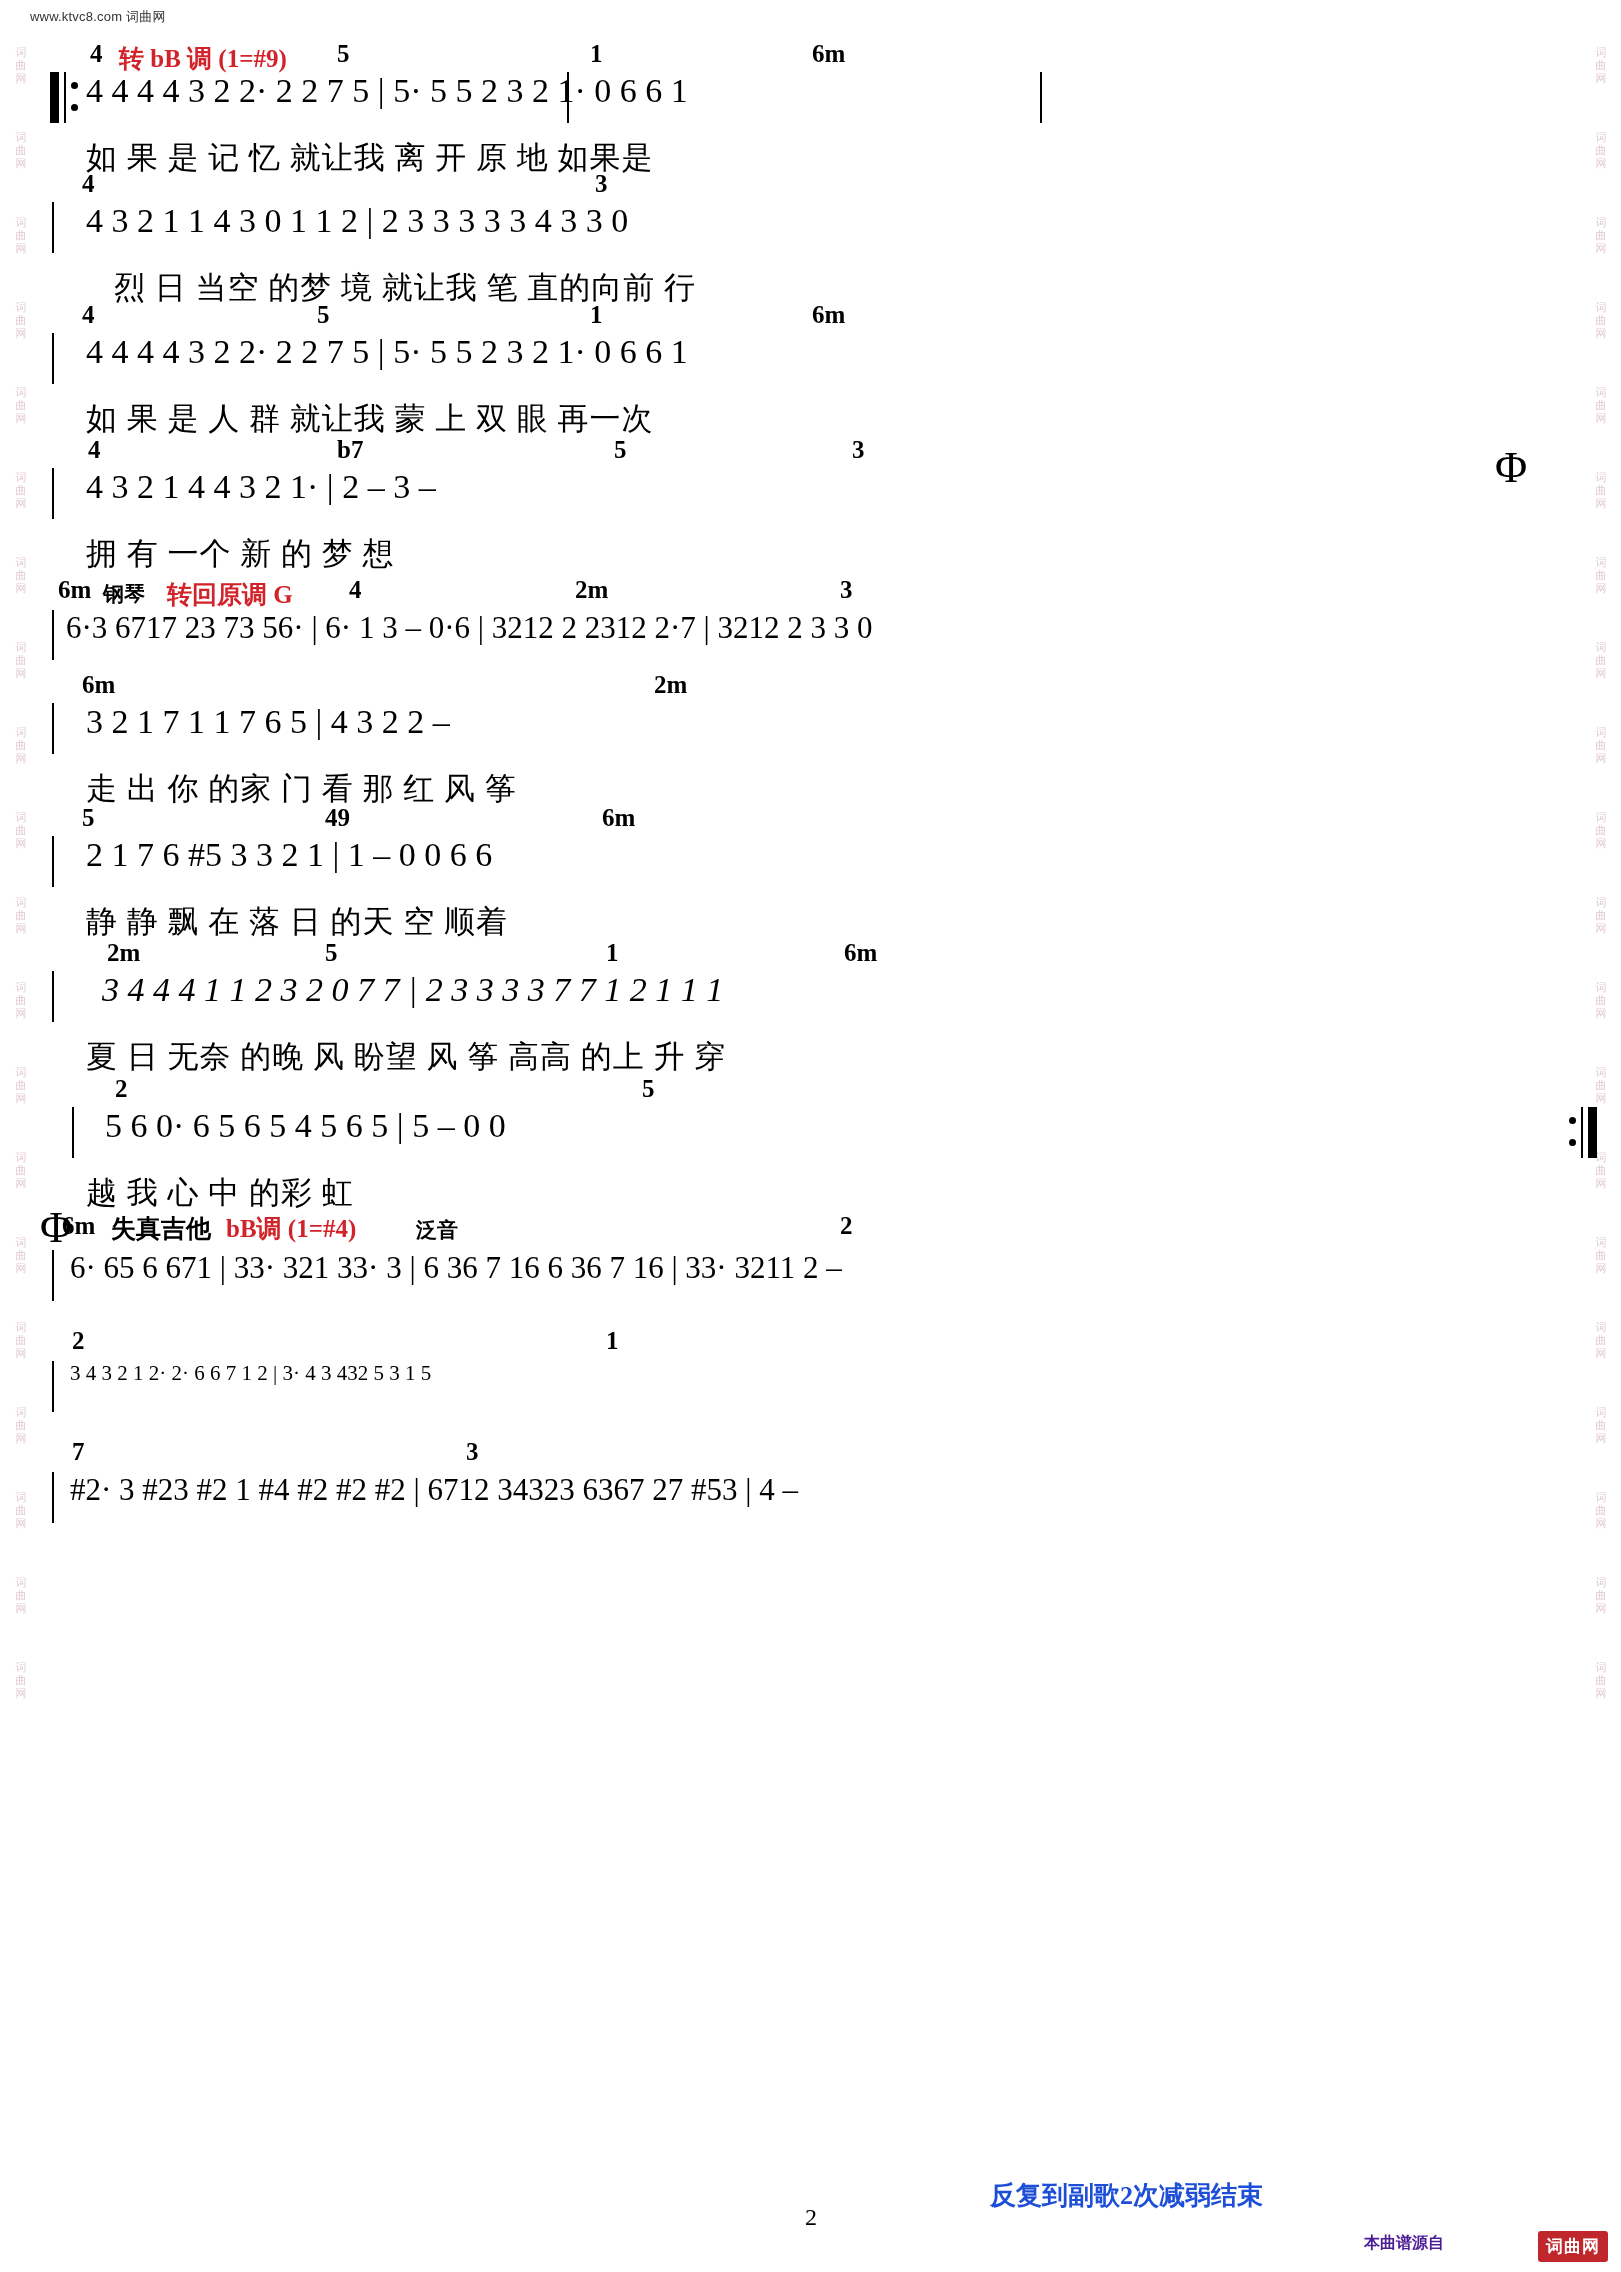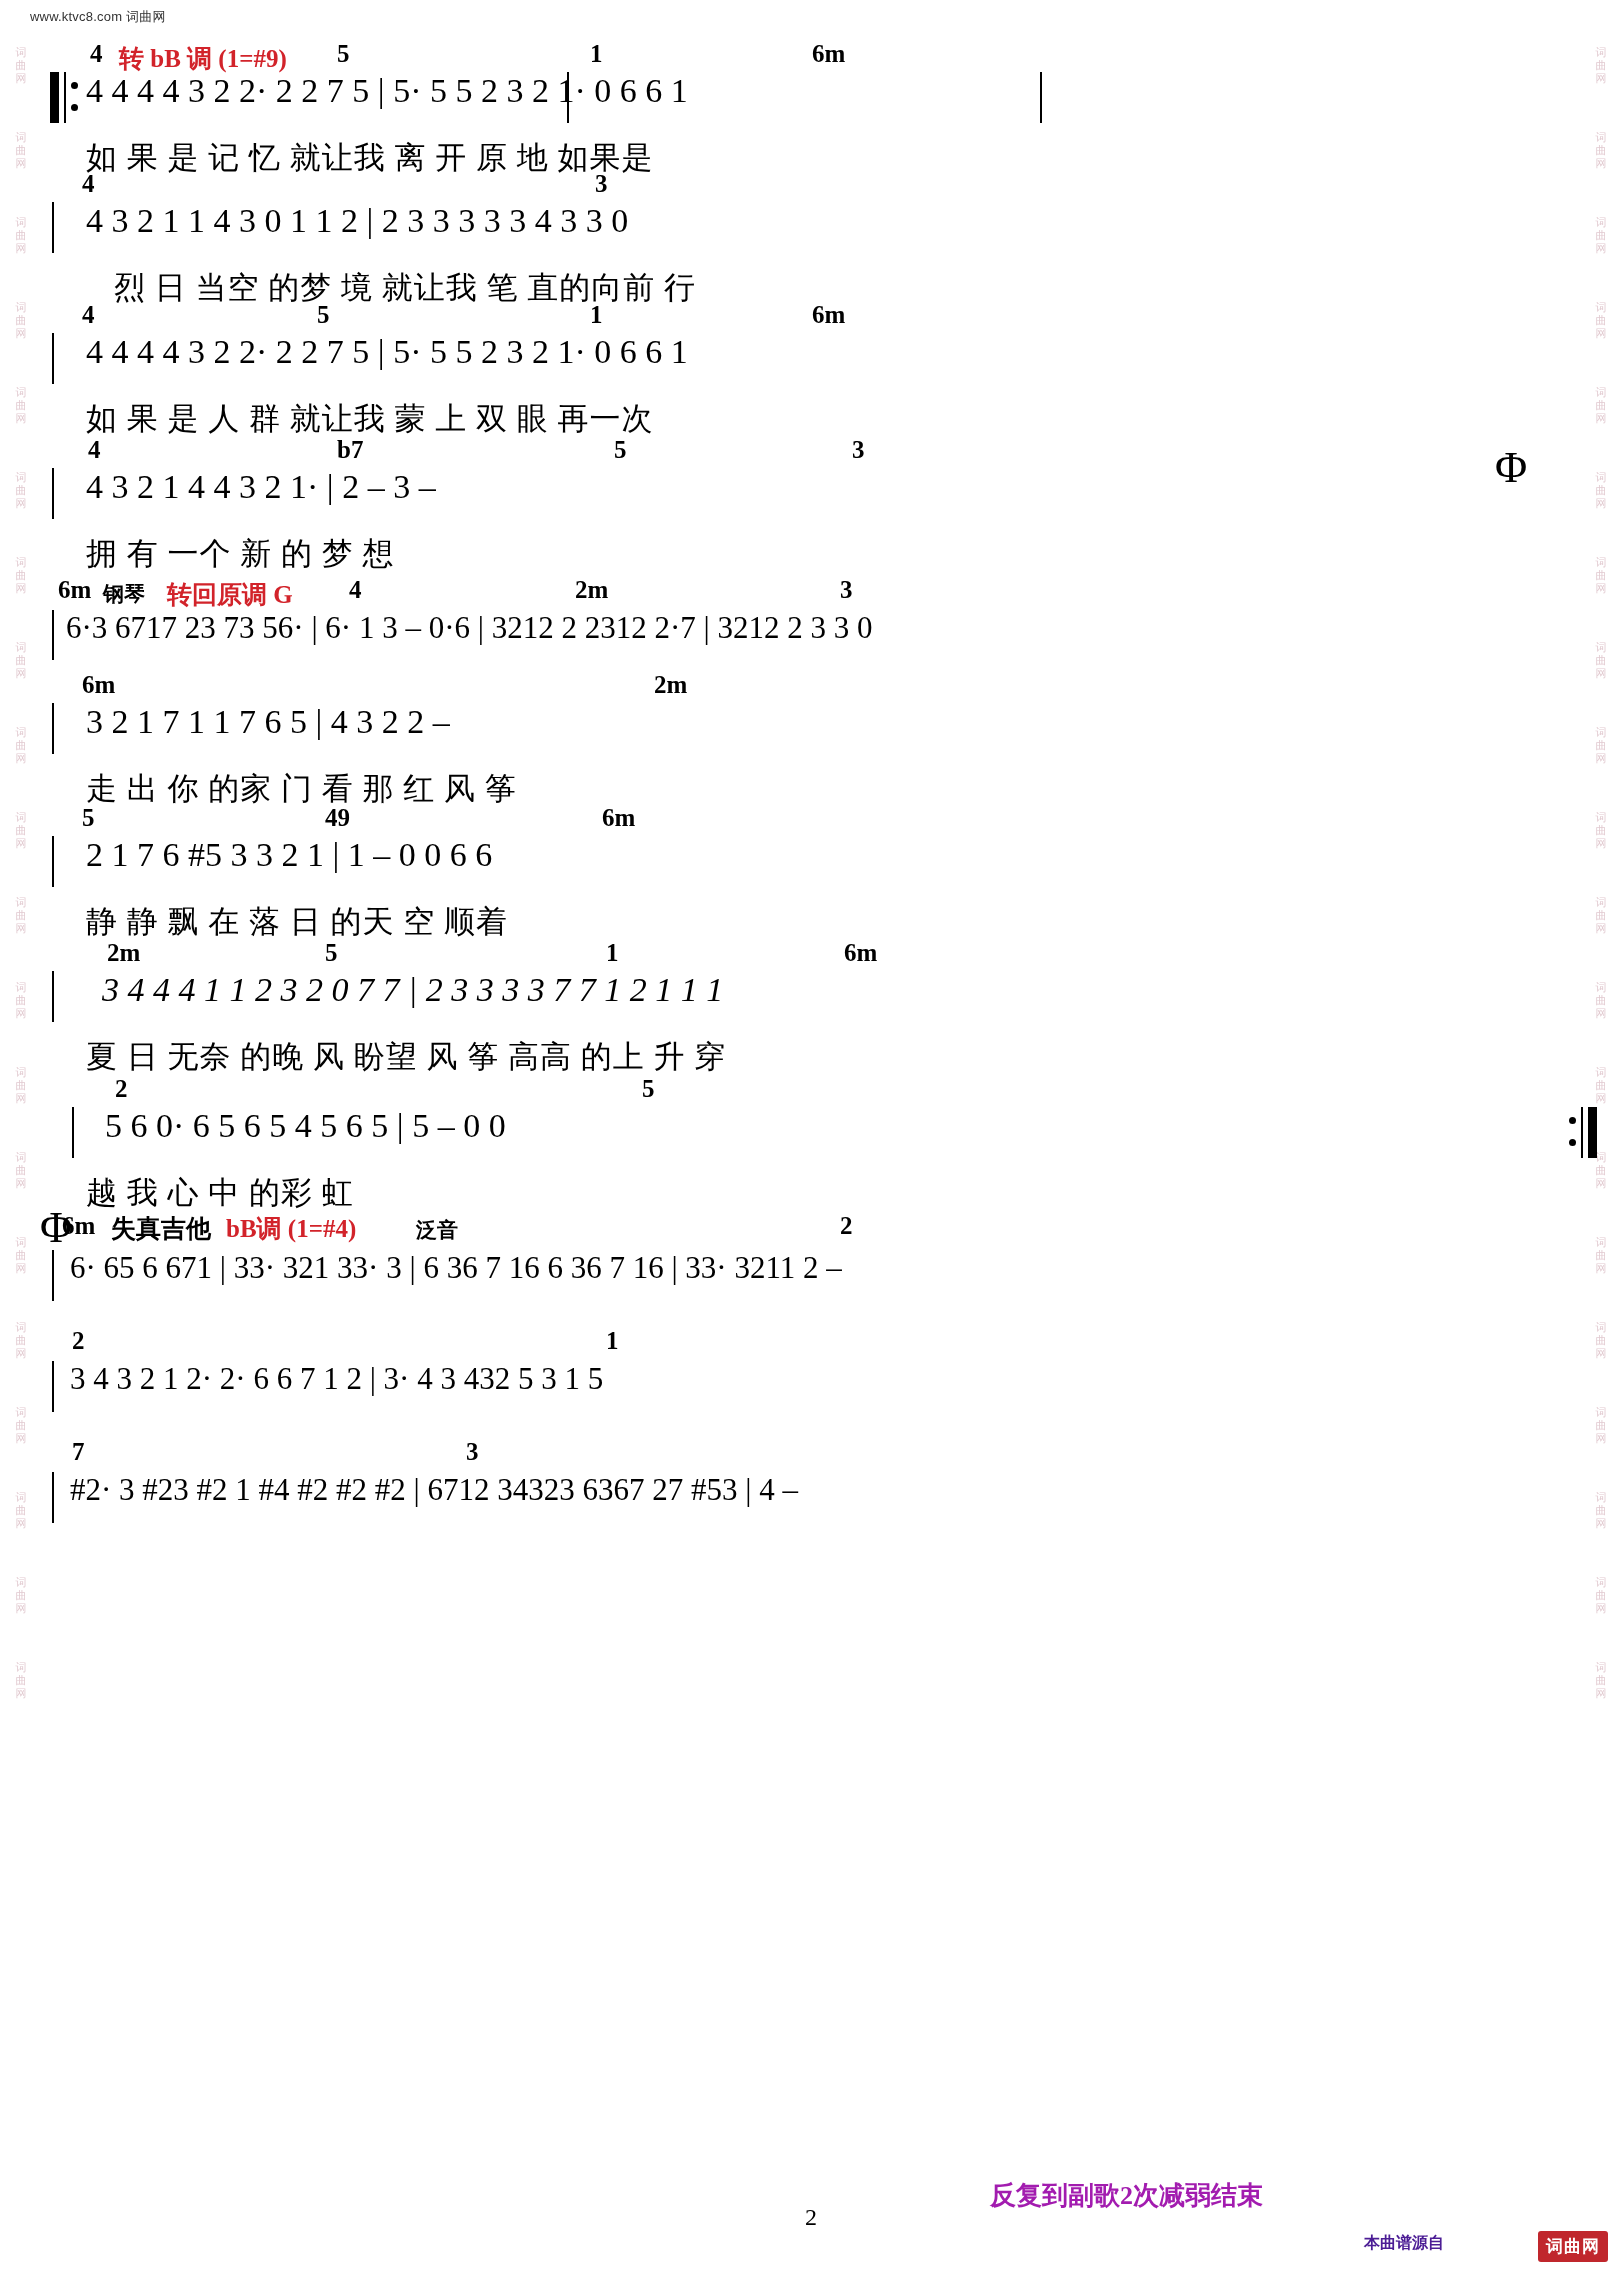--- a/index.html
+++ b/index.html
@@ -50,21 +50,21 @@
   .repeat-end{position:absolute;}
   .repeat-end .thick{position:absolute;right:0;top:0;width:9px;height:100%;background:#000;}
   .repeat-end .thin{position:absolute;right:14px;top:0;width:2px;height:100%;background:#000;}
   .repeat-end .d1,.repeat-end .d2{position:absolute;right:21px;width:7px;height:7px;border-radius:50%;background:#000;}
   .coda{position:absolute;font-size:44px;line-height:44px;font-family:"Liberation Serif",serif;}
   .page-num{
     position:absolute;left:50%;transform:translateX(-50%);
     font-size:24px;color:#000;font-family:"Liberation Serif",serif;
   }
   .foot-note{
-    position:absolute;font-weight:bold;font-size:26px;color:#a21caf;
+    position:absolute;font-weight:bold;font-size:26px;color:#1d4ed8;
     font-family:"Liberation Serif",serif;
   }
   .src-note{
     position:absolute;font-size:16px;font-weight:bold;color:#4c1d95;
     font-family:"Liberation Sans",sans-serif;
   }
   .logo{
     position:absolute;right:14px;bottom:10px;background:#c0272d;color:#fff;
     font-size:17px;font-weight:bold;padding:4px 8px;border-radius:3px;
     font-family:"Liberation Sans",sans-serif;letter-spacing:1px;
@@ -231,21 +231,21 @@
     <div class="chord small" style="left:366px;top:6px;">泛音</div>
     <div class="chord" style="left:790px;top:2px;">2</div>
     <div class="bar" style="left:2px;top:40px;height:51px;"></div>
     <div class="notes" style="left:20px;top:40px;font-size:31px;">6·  65 6   671 | 33· 321  33·  3 | 6 36 7 16  6 36 7 16 | 33· 3211 2  –</div>
   </div>
 
   <div class="sys" style="left:50px;top:1327px;width:1525px;">
     <div class="chord" style="left:22px;top:0;">2</div>
     <div class="chord" style="left:556px;top:0;">1</div>
     <div class="bar" style="left:2px;top:34px;height:51px;"></div>
-    <div class="notes" style="left:20px;top:34px;font-size:31px;">3 4 3 2   1 2·   2· 6   6 7 1 2 | 3·  4   3 432  5 3  1 5</div>
+    <div class="notes" style="left:20px;top:34px;font-size:21px;">3 4 3 2   1 2·   2· 6   6 7 1 2 | 3·  4   3 432  5 3  1 5</div>
   </div>
 
   <div class="sys" style="left:50px;top:1438px;width:1525px;">
     <div class="chord" style="left:22px;top:0;">7</div>
     <div class="chord" style="left:416px;top:0;">3</div>
     <div class="bar" style="left:2px;top:34px;height:51px;"></div>
     <div class="notes" style="left:20px;top:34px;font-size:31px;">#2·  3   #23 #2 1 #4 #2  #2 #2 | 6712  34323  6367  27 #53 | 4   –</div>
   </div>
 
 </div>

